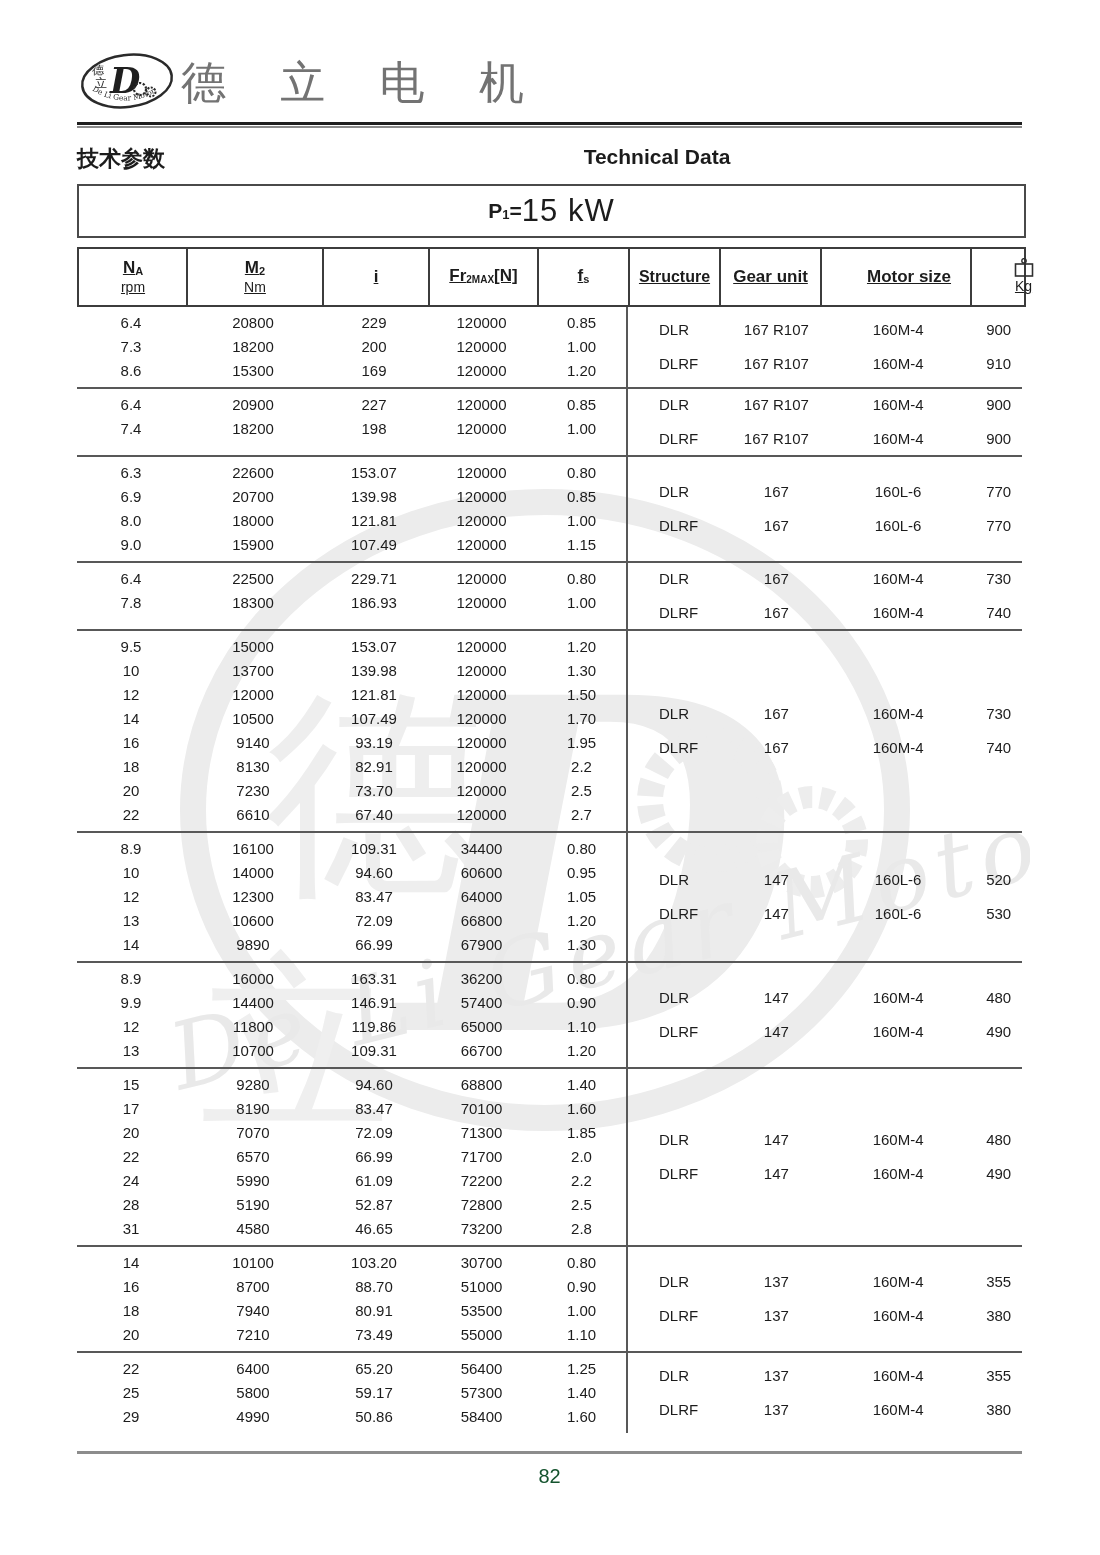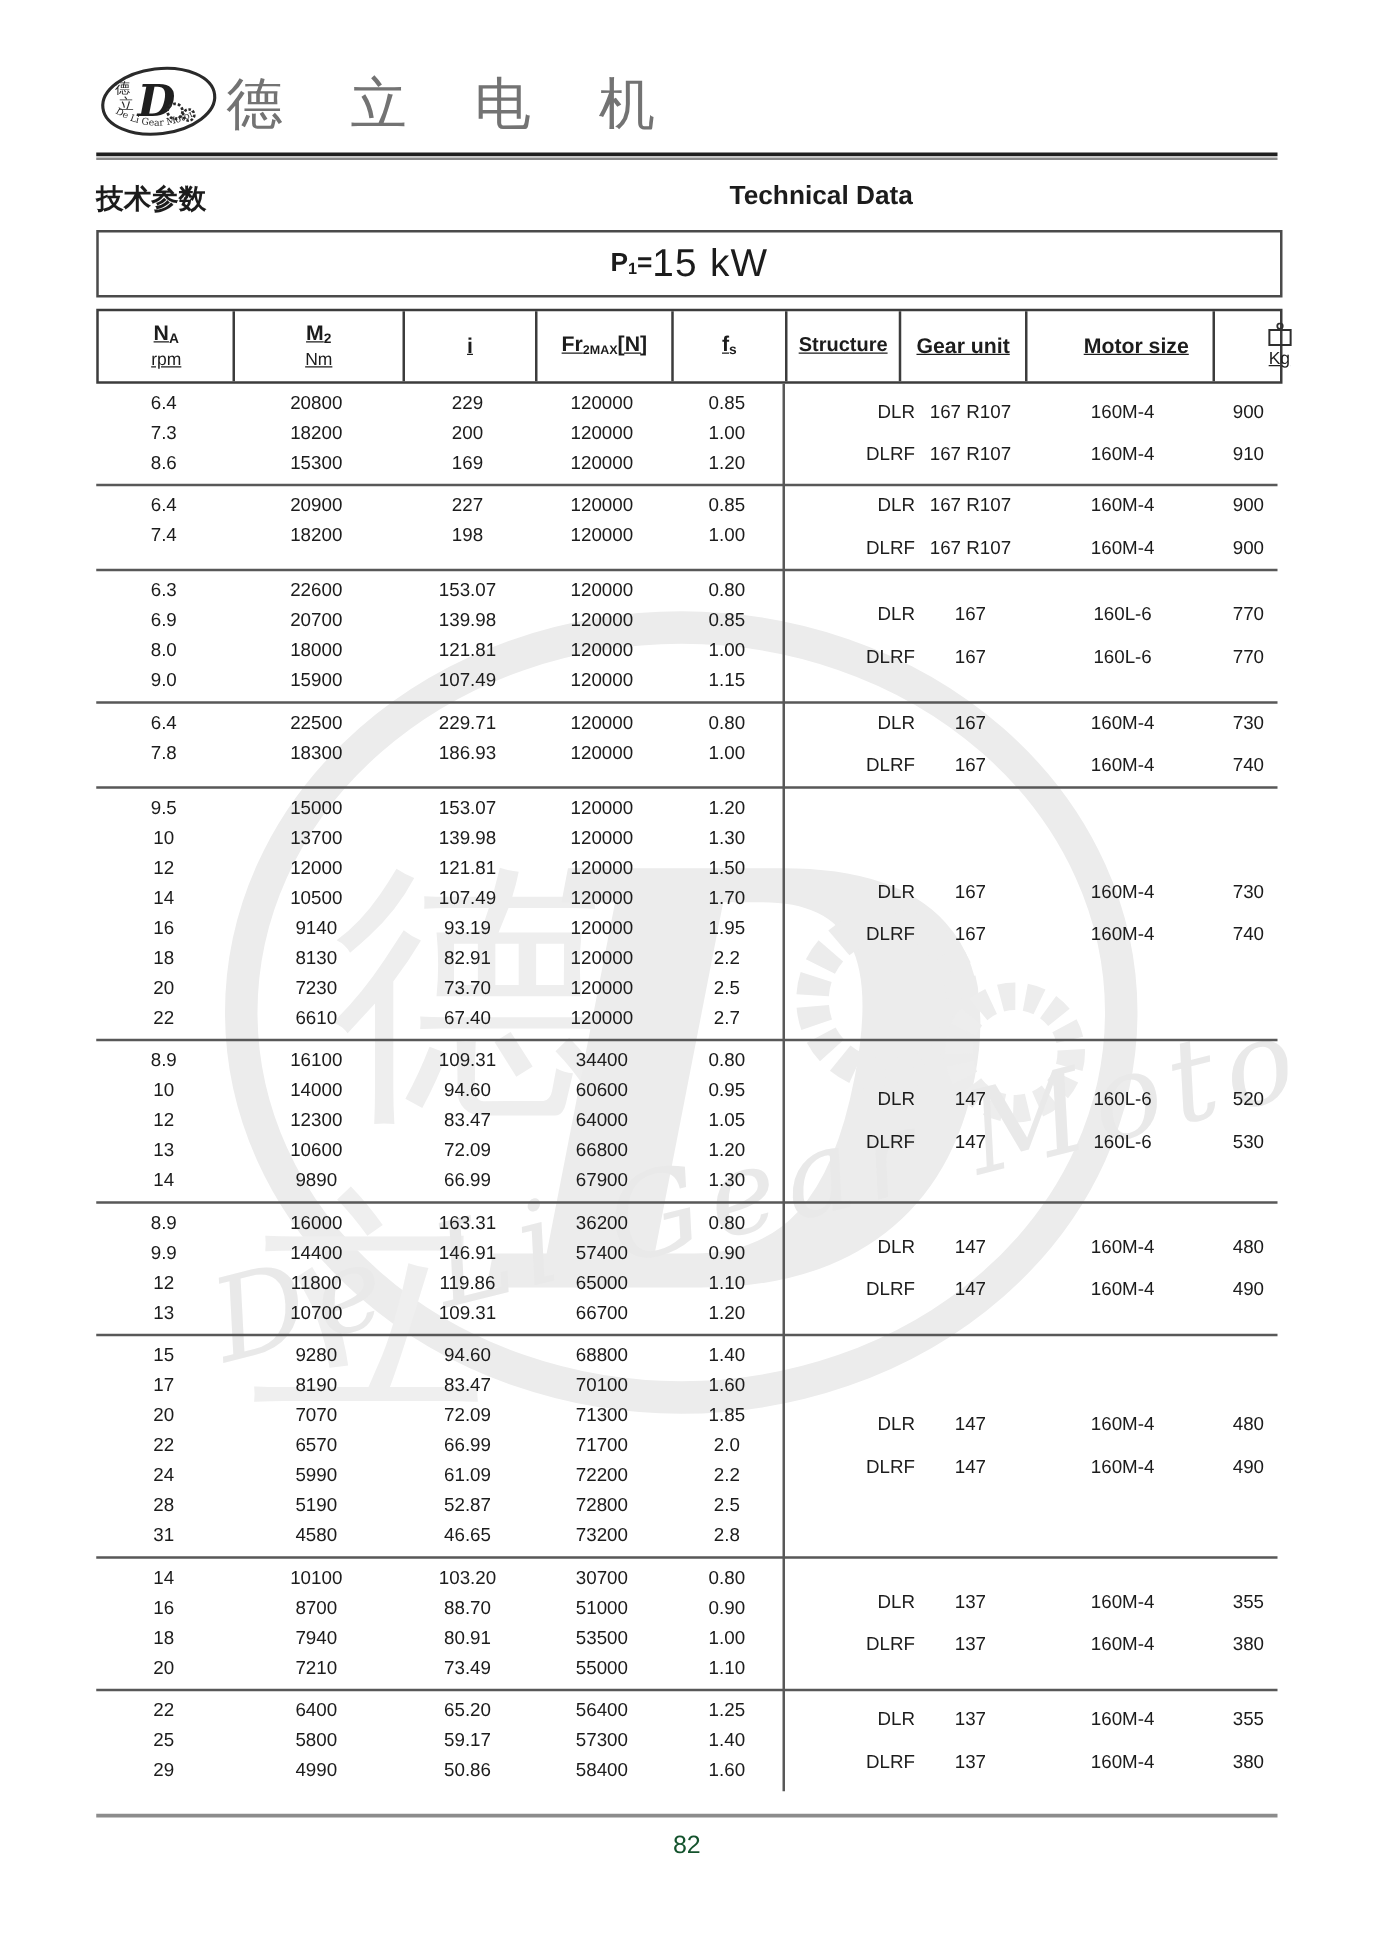--- a/index.html
+++ b/index.html
@@ -49,21 +49,21 @@
   .tbody{position:relative;width:945px;}
   .vdivider{position:absolute;left:549px;top:0;bottom:0;width:2px;background:#585858;}
   .group{display:flex;border-bottom:2px solid #585858;padding:4px 0;}
   .group:last-child{border-bottom:none;}
   .g-left{width:550px;display:flex;flex-direction:column;justify-content:flex-start;}
   .drow{display:flex;height:24px;line-height:24px;}
   .c{display:block;text-align:center;font-size:15px;}
   .g-right{width:395px;display:flex;flex-direction:column;justify-content:center;gap:10px;}
   .irow{display:flex;height:24px;line-height:24px;}
   .ic{display:block;font-size:15px;text-align:center;}
-  .ic0{text-align:right;padding-left:8px;box-sizing:border-box;margin-left:24px;}
+  .ic0{text-align:left;padding-left:8px;box-sizing:border-box;margin-left:24px;}
 
   
   .footer-rule{margin-top:18px;width:945px;height:3px;background:#8c8c8c;}
   .page-number{margin-top:11px;width:945px;text-align:center;font-size:20px;color:#14532d;}
 </style>
 </head>
 <body>
 
 <div class="page">
 

